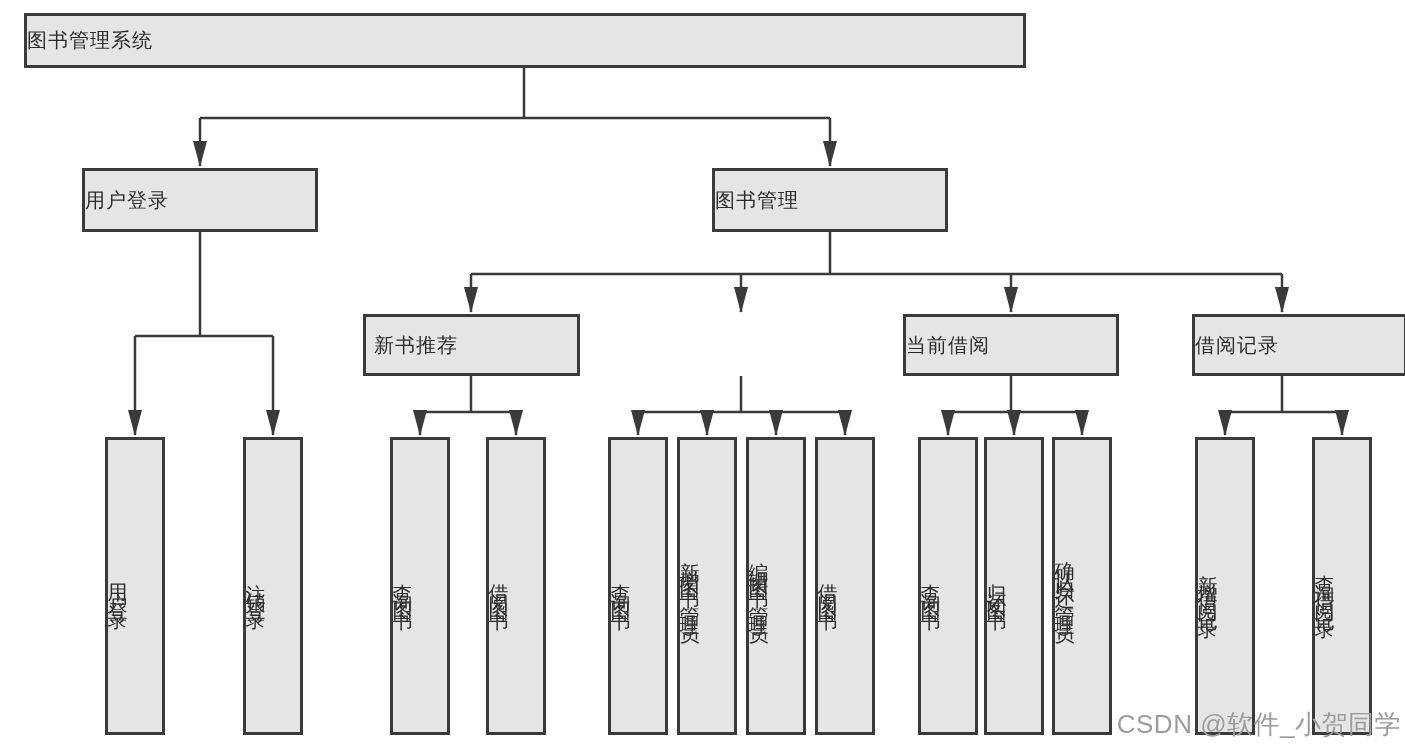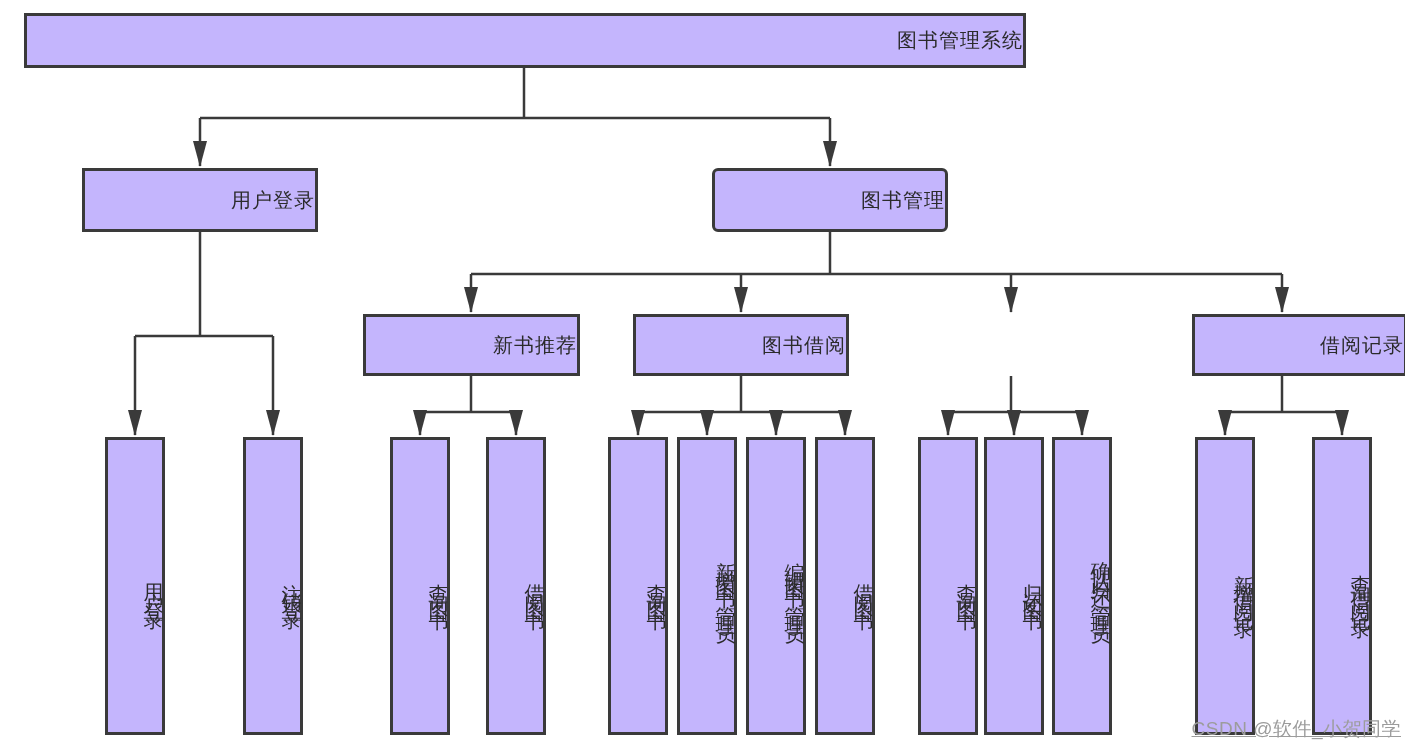--- a/index.html
+++ b/index.html
@@ -20,48 +20,46 @@
     position: absolute;
     left: 0;
     top: 0;
     width: 1405px;
     height: 747px;
     z-index: 1;
   }
   .node {
     position: absolute;
     box-sizing: border-box;
-    background: #c4b5fd;
+    background: #e5e5e5;
     border: 3px solid #3a3a3a;
     display: flex;
     align-items: center;
-    justify-content: flex-end;
+    justify-content: flex-start;
     z-index: 2;
     font-size: 20px;
     letter-spacing: 1px;
     white-space: nowrap;
-    font-family: Liberation Mono, monospace;
   }
   .leaf .lbl {
     writing-mode: vertical-rl;
     text-orientation: mixed;
     line-height: 1;
     letter-spacing: 9px;
     white-space: nowrap;
   }
   .watermark {
     position: absolute;
     right: 4px;
     bottom: 5px;
     z-index: 5;
-    font-size: 19px;
+    font-size: 26px;
     color: #9c9c9c;
     letter-spacing: 0.5px;
     white-space: nowrap;
-    text-decoration: underline;
   }
 </style>
 </head>
 <body>
 
 <div class="stage">
 
   <svg class="connectors" width="1405" height="747" viewBox="0 0 1405 747">
     <defs>
       <marker id="arrow" markerUnits="userSpaceOnUse" markerWidth="26" markerHeight="14" refX="25" refY="7" orient="auto">
@@ -112,29 +110,29 @@
     </g>
   </svg>
 
   <div class="node" style="left:24px; top:13px; width:1002px; height:55px;">
     <span class="lbl">图书管理系统</span>
   </div>
 
   <div class="node" style="left:82px; top:168px; width:236px; height:64px;">
     <span class="lbl">用户登录</span>
   </div>
-  <div class="node" style="left:712px; top:168px; width:236px; height:64px;border-radius:6px;">
+  <div class="node" style="left:712px; top:168px; width:236px; height:64px;">
     <span class="lbl">图书管理</span>
   </div>
 
   <div class="node" style="left:363px; top:314px; width:217px; height:62px;padding-left:8px;">
     <span class="lbl">新书推荐</span>
   </div>
-  <div class="node" style="left:633px; top:314px; width:216px; height:62px;">
-    <span class="lbl">图书借阅</span>
+  <div class="node" style="left:903px; top:314px; width:216px; height:62px;">
+    <span class="lbl">当前借阅</span>
   </div>
   <div class="node" style="left:1192px; top:314px; width:215px; height:62px;">
     <span class="lbl">借阅记录</span>
   </div>
 
   <div class="node leaf" style="left:105px; top:437px; width:60px; height:298px;">
     <span class="lbl">用户登录</span>
   </div>
   <div class="node leaf" style="left:243px; top:437px; width:60px; height:298px;">
     <span class="lbl">注销登录</span>

